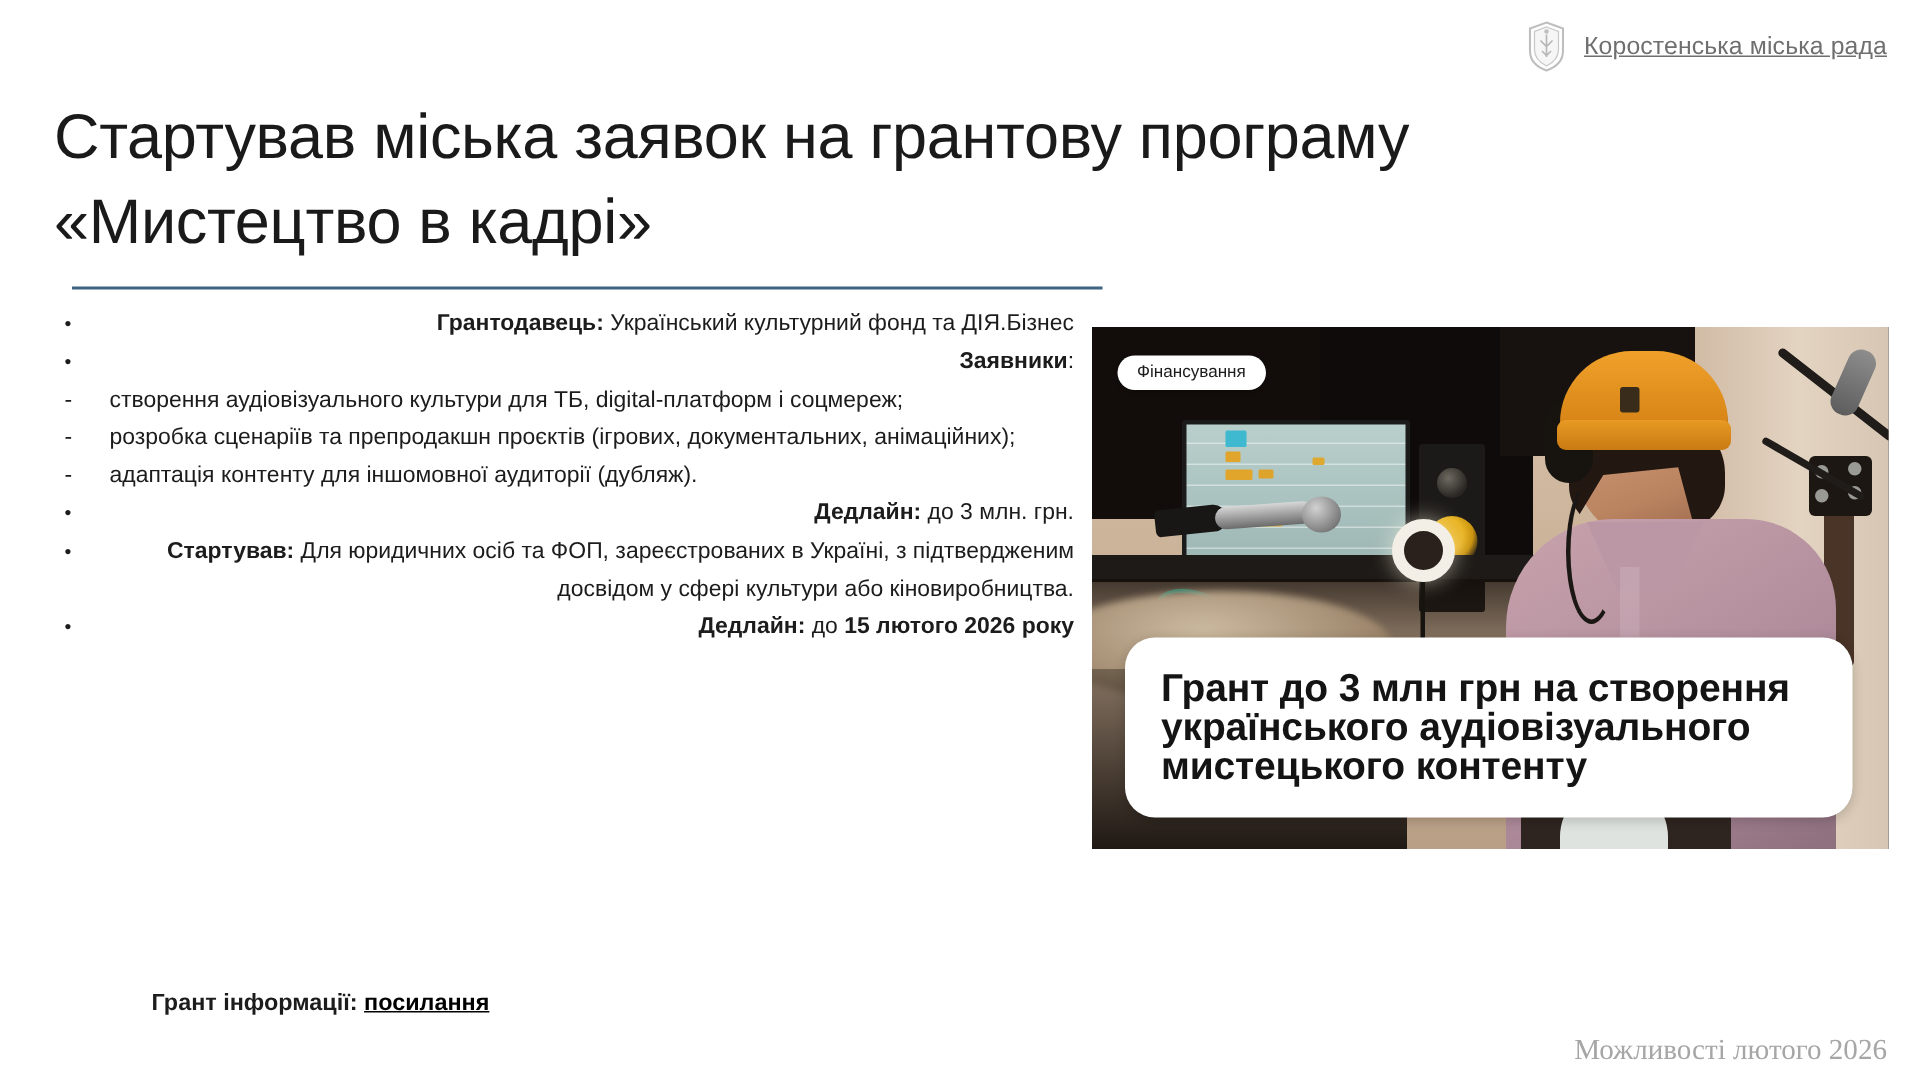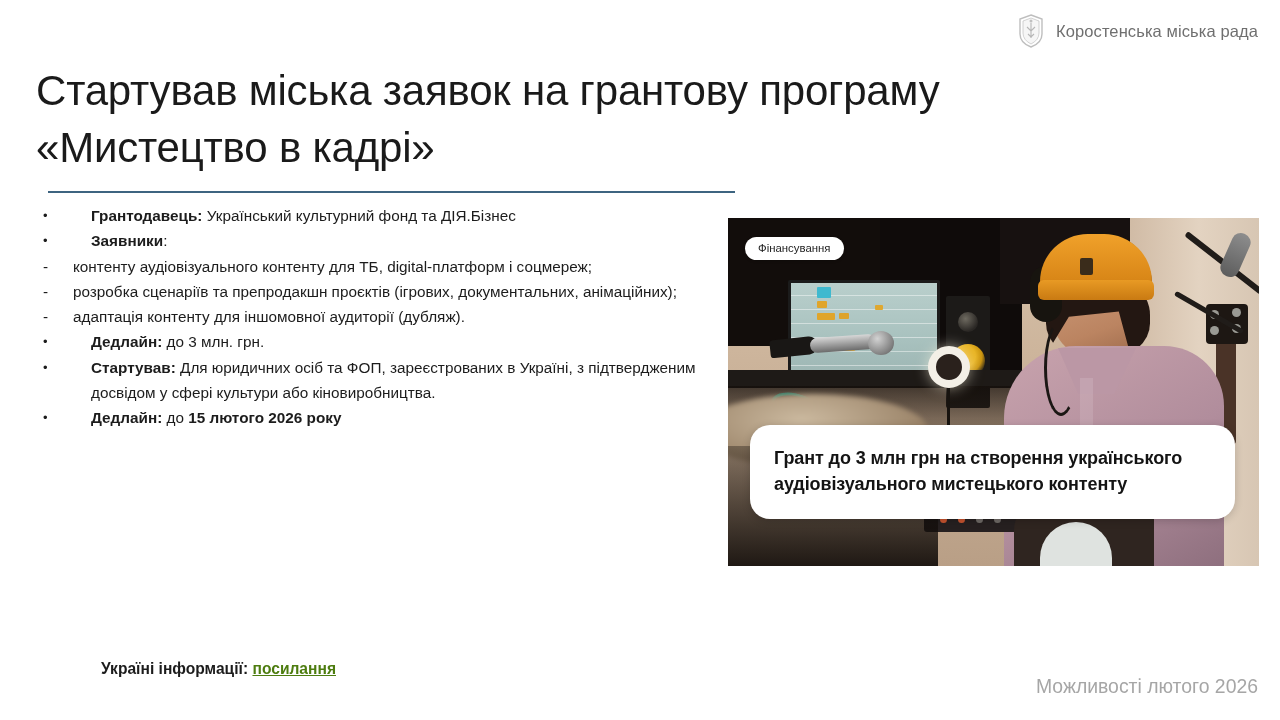--- a/index.html
+++ b/index.html
@@ -26,20 +26,21 @@
     width: 26px;
     height: 34px;
     opacity: 0.55;
     flex: 0 0 auto;
   }
   .brand-name {
     font-size: 16.5px;
     color: #6f6f6f;
     letter-spacing: 0.1px;
     white-space: nowrap;
+    text-decoration: underline;
   }
 
   
   .slide-title {
     position: absolute;
     left: 36px;
     top: 62px;
     width: 1110px;
     font-size: 42px;
     line-height: 57px;
@@ -74,21 +75,21 @@
     position: absolute;
     left: 7px;
     top: 0;
     width: 14px;
     text-align: left;
     color: #1c1c1c;
     font-size: 15.3px;
     line-height: 25.3px;
   }
   .b-row.dot .b-marker { font-size: 13px; }
-  .b-row.dot .b-text { padding-left: 55px; }
+  .b-row.dot .b-text { padding-left: 55px; text-align: right; }
   .b-row.dash .b-text { padding-left: 37px; }
   .b-text { display: block; }
   .b-text b { font-weight: bold; }
 
   
   .photo-panel {
     position: absolute;
     left: 728px;
     top: 218px;
     width: 531px;
@@ -418,50 +419,51 @@
   .photo-card {
     position: absolute;
     left: 22px; top: 207px;
     width: 485px;
     padding: 20px 24px 22px;
     background: #ffffff;
     border-radius: 20px;
     box-shadow: 0 2px 8px rgba(0,0,0,0.18);
   }
   .photo-card-text {
-    font-size: 18px;
+    font-size: 26px;
     line-height: 26px;
     font-weight: bold;
     color: #141414;
     letter-spacing: -0.1px;
   }
 
   
   .footer-more {
     position: absolute;
     left: 101px;
     top: 660px;
     font-size: 15.6px;
     font-weight: bold;
     color: #1c1c1c;
     white-space: nowrap;
   }
   .footer-link {
-    color: #4d7c0f;
+    color: #000000;
     text-decoration: underline;
     font-weight: bold;
     cursor: pointer;
   }
   .footer-note {
     position: absolute;
     right: 22px;
-    top: 675px;
+    top: 690px;
     font-size: 19.4px;
     color: #a6a6a6;
     white-space: nowrap;
+    font-family: Liberation Serif, serif;
   }
 </style>
 </head>
 <body>
 
 <div class="brand">
   <svg class="brand-emblem" viewBox="0 0 26 34">
     <path d="M13 1 L24 5 L24 20 Q24 29 13 33 Q2 29 2 20 L2 5 Z" fill="none" stroke="#8a8a8a" stroke-width="1.4"></path>
     <path d="M13 4 L21 7 L21 19 Q21 26 13 30 Q5 26 5 19 L5 7 Z" fill="#efefef" stroke="#9a9a9a" stroke-width="0.8"></path>
     <path d="M13 9 L13 24 M9 13 L13 17 L17 13 M10 20 L13 23 L16 20" stroke="#7d7d7d" stroke-width="1.1" fill="none"></path>
@@ -477,21 +479,21 @@
     <div class="b-row dot">
       <span class="b-marker">•</span>
       <span class="b-text"><b>Грантодавець:</b> Український культурний фонд та ДІЯ.Бізнес</span>
     </div>
     <div class="b-row dot">
       <span class="b-marker">•</span>
       <span class="b-text"><b>Заявники</b>:</span>
     </div>
     <div class="b-row dash">
       <span class="b-marker">-</span>
-      <span class="b-text">контенту аудіовізуального контенту для ТБ, digital-платформ і соцмереж;</span>
+      <span class="b-text">створення аудіовізуального культури для ТБ, digital-платформ і соцмереж;</span>
     </div>
     <div class="b-row dash">
       <span class="b-marker">-</span>
       <span class="b-text">розробка сценаріїв та препродакшн проєктів (ігрових, документальних, анімаційних);</span>
     </div>
     <div class="b-row dash">
       <span class="b-marker">-</span>
       <span class="b-text">адаптація контенту для іншомовної аудиторії (дубляж).</span>
     </div>
     <div class="b-row dot">
@@ -583,16 +585,16 @@
   <div class="cymbal"></div>
   <div class="fg-dark"></div>
 
   <div class="badge">Фінансування</div>
   <div class="photo-card">
     <div class="photo-card-text">Грант до 3 млн грн на створення українського аудіовізуального мистецького контенту</div>
   </div>
 </div>
 
 <div class="footer-more">
-  <span>Україні інформації:</span>
+  <span>Грант інформації:</span>
   <a class="footer-link" href="#">посилання</a>
 </div>
 <div class="footer-note">Можливості лютого 2026</div>
 
 </body></html>

